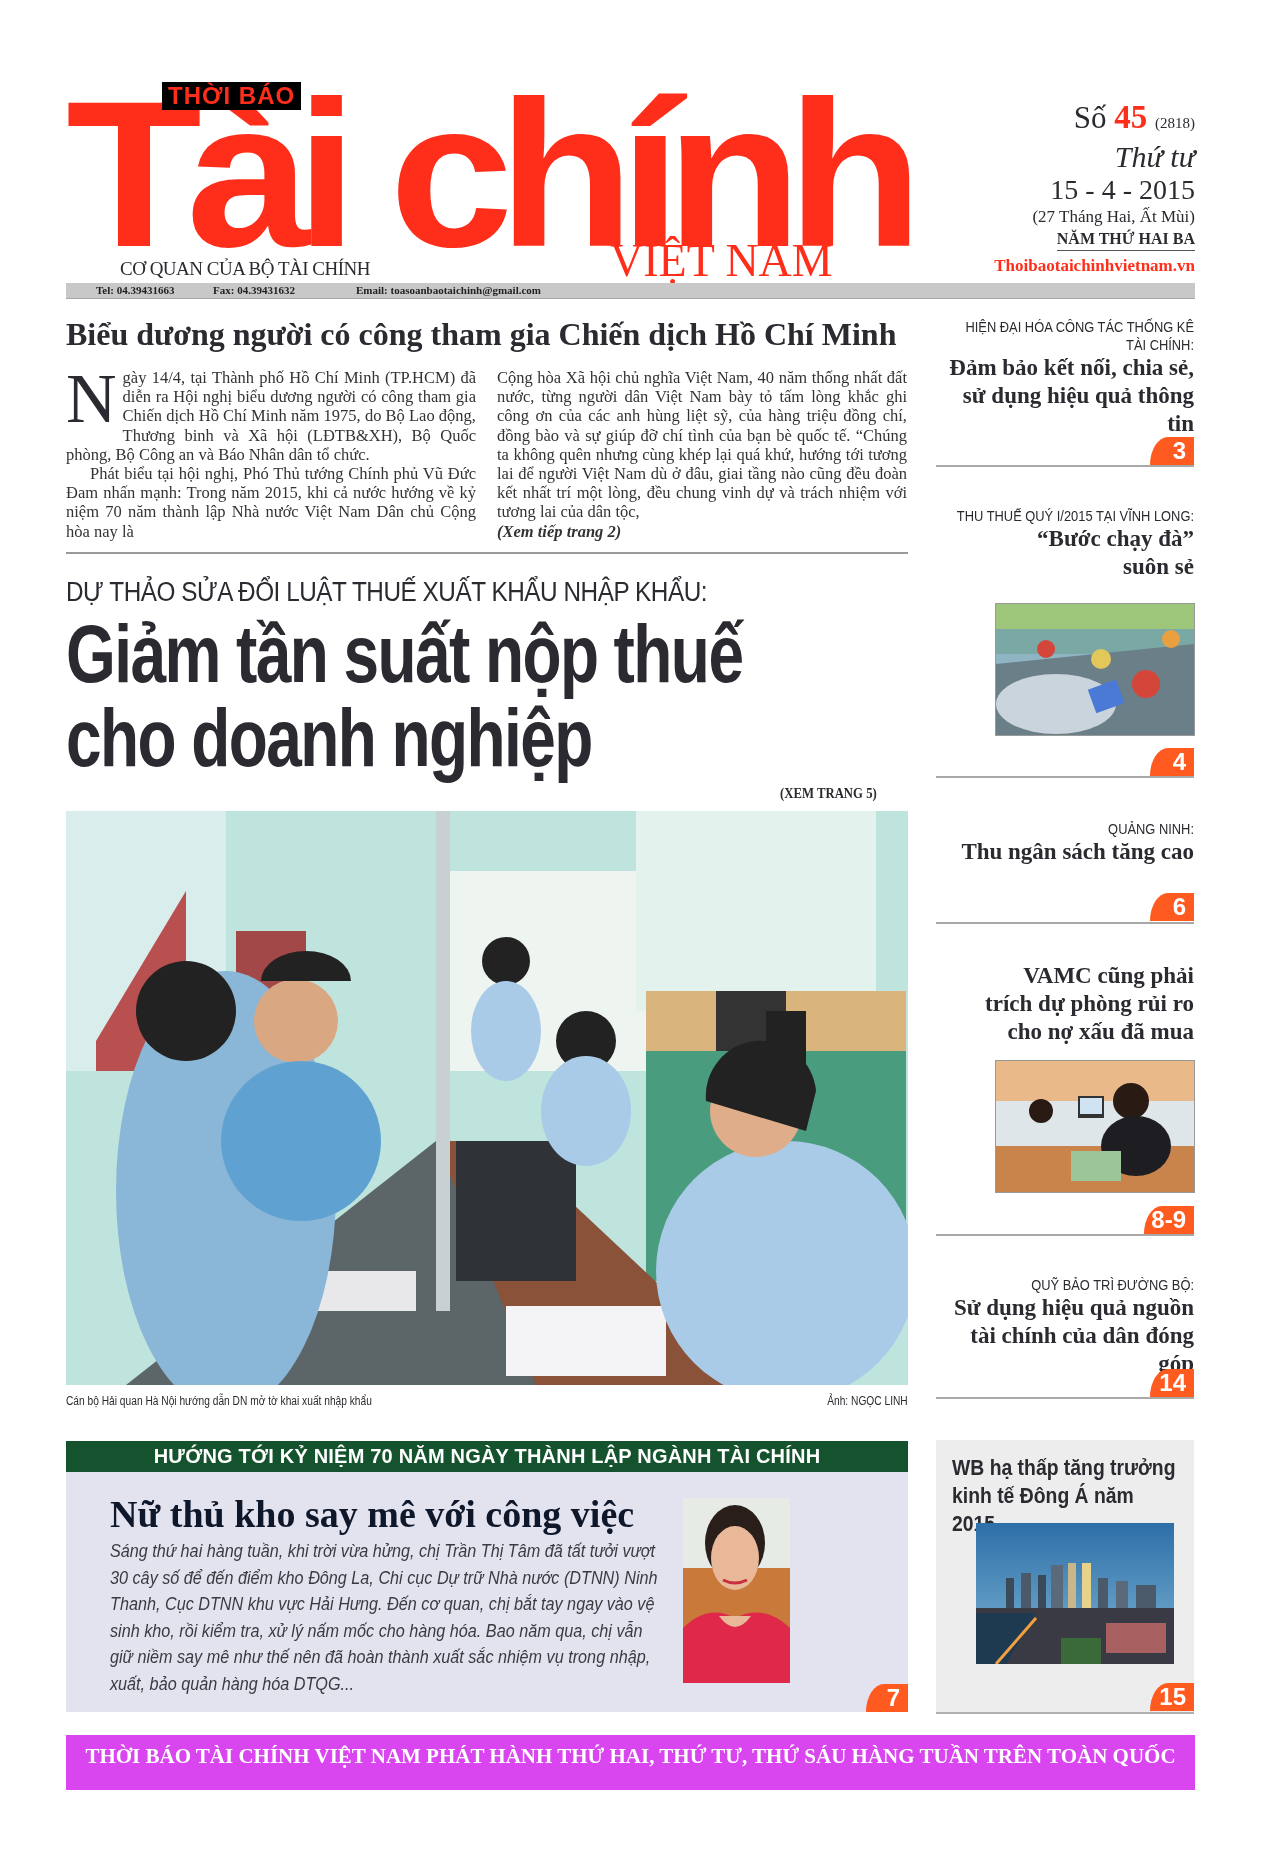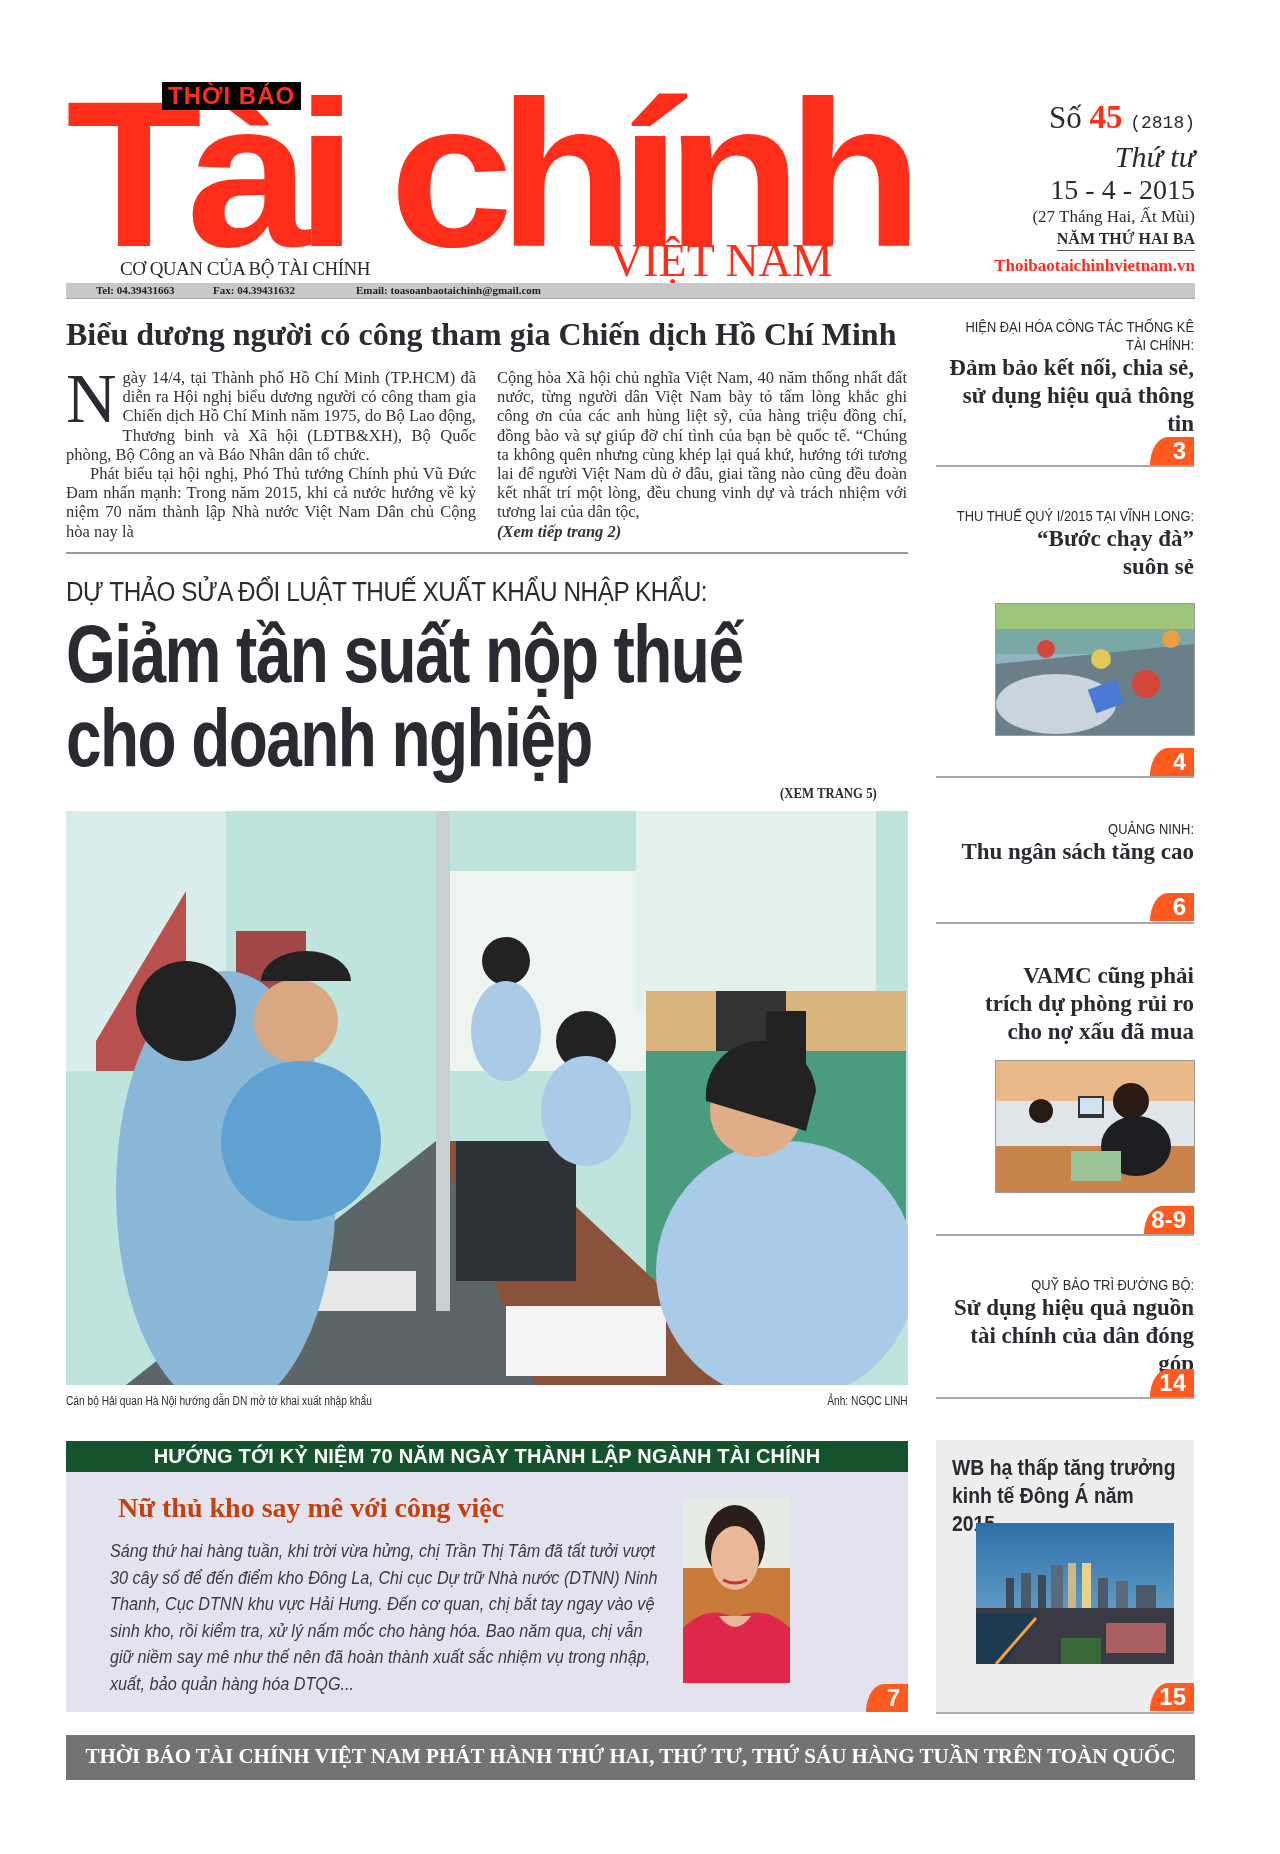--- a/index.html
+++ b/index.html
@@ -9,21 +9,21 @@
   .mast-big{left:66px;top:70px;font-family:"Liberation Sans","DejaVu Sans",sans-serif;font-weight:900;color:#ff2e1a;font-size:208px;line-height:1;letter-spacing:-14px;transform:scaleX(1.07);transform-origin:left top;}
   .mast-small{left:162px;top:82px;font-family:"Liberation Sans","DejaVu Sans",sans-serif;font-weight:900;color:#ff2e1a;font-size:24px;letter-spacing:1px;background:#000000;padding:0 6px;}
   .mast-vn{left:610px;top:238px;color:#ff2e1a;font-size:46px;line-height:1;letter-spacing:0;}
   .mast-agency{left:96px;top:258px;font-size:19px;color:#2a2a30;letter-spacing:-0.5px;margin-left:24px;}
   .contact-bar{left:66px;top:283px;width:1129px;height:15px;background:#c8c8c8;border-bottom:1px solid #a8a8a8;}
   .contact-bar span{position:absolute;top:0;font-size:11px;font-weight:bold;line-height:15px;color:#222;}
   
   .issue{right:85px;top:100px;text-align:right;color:#2a2a30;}
   .issue .l1{font-size:31px;line-height:34px;}
   .issue .l1 b{color:#ff2e1a;font-size:33px;}
-  .issue .l1 small{font-size:18px;font-family:Liberation Mono, monospace;}
+  .issue .l1 small{font-size:15px;}
   .issue .l2{font-style:italic;font-size:30px;line-height:34px;}
   .issue .l3{font-size:28px;line-height:32px;}
   .issue .l4{font-size:17px;line-height:22px;}
   .issue .l5{font-size:16px;font-weight:bold;line-height:22px;border-bottom:1px solid #555;display:inline-block;}
   .issue .l6{font-size:17px;font-weight:bold;color:#ff2e1a;line-height:30px;margin-left:33px;}
   
   .lead-title{left:66px;top:316px;width:845px;font-size:32px;font-weight:bold;color:#2a2a30;white-space:nowrap;}
   .col{top:368px;width:410px;font-size:16.5px;line-height:19.2px;text-align:justify;color:#333;}
   .dropcap{float:left;font-size:70px;line-height:58px;margin:2px 6px 0 0;color:#2a2a30;}
   .indent{text-indent:24px;display:block;}
@@ -39,29 +39,29 @@
   
   .rc{left:936px;width:258px;text-align:right;}
   .rc .kick{font-family:"Liberation Sans","DejaVu Sans",sans-serif;font-size:14px;color:#2a2a30;line-height:18px;transform:scaleX(0.92);transform-origin:right;}
   .rc .ttl{font-weight:bold;font-size:23px;line-height:28px;color:#2a2a30;}
   .badge{position:absolute;height:28px;background:#ff5a1f;color:#fff;font-family:"Liberation Sans","DejaVu Sans",sans-serif;font-weight:bold;font-size:24px;line-height:28px;text-align:right;padding-right:8px;border-top-left-radius:18px 28px;}
   .rline{position:absolute;left:936px;width:258px;height:2px;background:#a8a8a8;}
   .thumb{position:absolute;overflow:hidden;border:1px solid #999;}
   
   .anniv-head{left:66px;top:1441px;width:842px;height:31px;background:#14532d;color:#fff;font-family:"Liberation Sans","DejaVu Sans",sans-serif;font-weight:bold;font-size:20px;line-height:31px;text-align:center;letter-spacing:0.2px;}
   .anniv-body{left:66px;top:1472px;width:842px;height:240px;background:#e3e3ef;}
-  .anniv-title{left:110px;top:1492px;font-size:28px;font-weight:bold;color:#c2410c;margin-left:8px;}
+  .anniv-title{left:110px;top:1492px;font-size:38px;font-weight:bold;color:#0f172a;}
   .anniv-text{left:110px;top:1538px;width:560px;font-family:"Liberation Sans","DejaVu Sans",sans-serif;font-style:italic;font-size:18px;line-height:26.5px;color:#3a3a40;transform:scaleX(0.9);transform-origin:left top;width:620px;}
   .portrait{left:683px;top:1498px;width:107px;height:185px;overflow:hidden;}
   
   .wb{left:936px;top:1440px;width:258px;height:272px;background:#ededed;border-bottom:2px solid #b0b0b0;}
   .wb-title{left:952px;top:1454px;font-family:"Liberation Sans","DejaVu Sans",sans-serif;font-weight:bold;font-size:22px;line-height:28px;color:#2a2a30;transform:scaleX(0.88);transform-origin:left top;width:260px;}
   .city{left:976px;top:1523px;width:198px;height:141px;overflow:hidden;}
   
-  .footer{left:66px;top:1735px;width:1129px;height:45px;background:#737373;color:#fff;font-weight:bold;font-size:21px;line-height:42px;text-align:center;white-space:nowrap;}
+  .footer{left:66px;top:1735px;width:1129px;height:55px;background:#d946ef;color:#fff;font-weight:bold;font-size:21px;line-height:42px;text-align:center;white-space:nowrap;}
 </style>
 </head>
 <body>
 
 <div class="abs mast-big">Tài chính</div>
 <div class="abs mast-small">THỜI BÁO</div>
 <div class="abs mast-vn">VIỆT NAM</div>
 <div class="abs mast-agency">CƠ QUAN CỦA BỘ TÀI CHÍNH</div>
 <div class="abs contact-bar">
   <span style="left:30px">Tel: 04.39431663</span>

